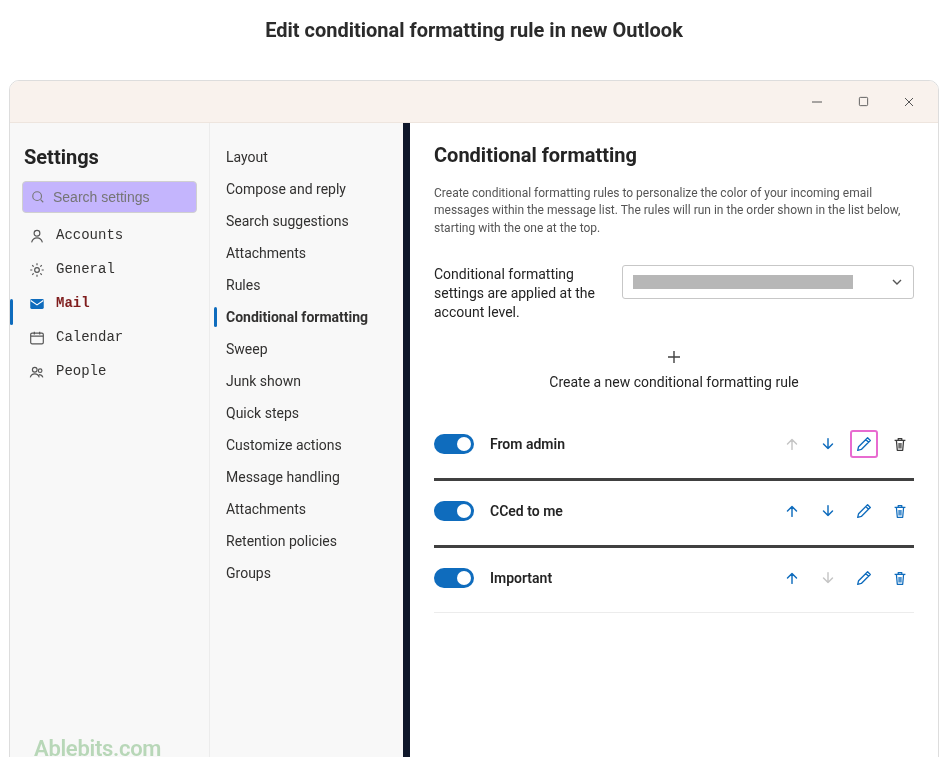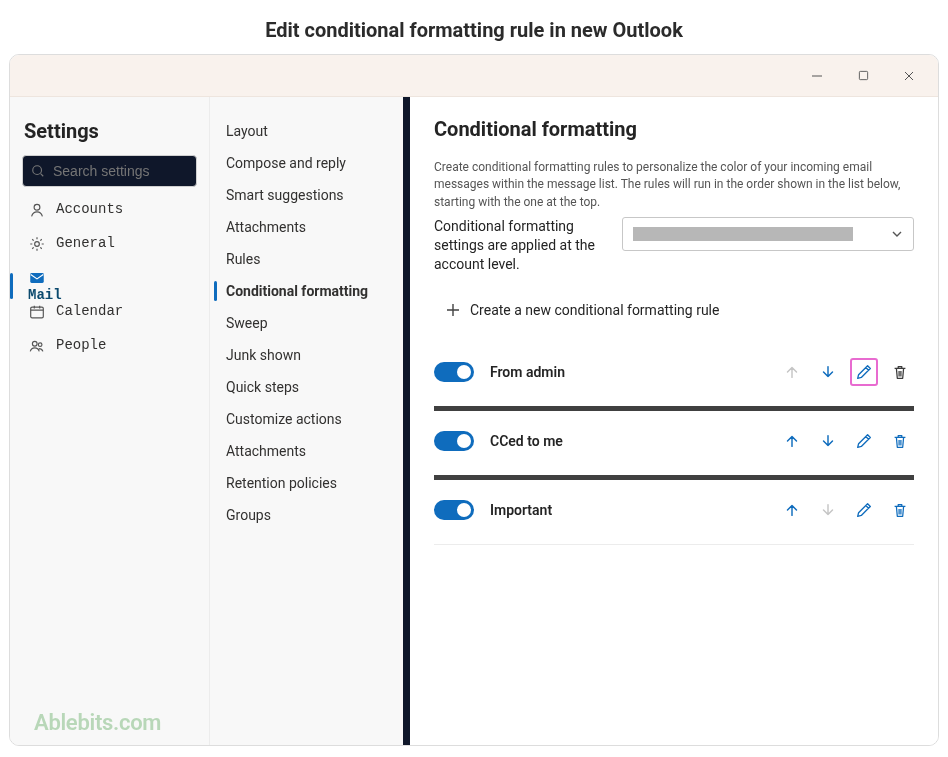--- a/index.html
+++ b/index.html
@@ -8,21 +8,21 @@
     font-family: "Segoe UI", -apple-system, BlinkMacSystemFont, Roboto, Helvetica, Arial, sans-serif;
     font-size: 14px;
     color: #323130;
     background: #ffffff;
   }
   .page-title {
     text-align: center;
     font-size: 20px;
     font-weight: 700;
     color: #2b2b2b;
-    margin: 18px 0 12px;
+    margin: 18px 0 38px;
   }
   .window {
     width: 930px;
     margin: 0 auto 18px;
     border: 1px solid #ddd;
     border-radius: 10px;
     overflow: hidden;
     background: #ffffff;
     position: relative;
   }
@@ -61,21 +61,21 @@
     font-size: 20px;
     font-weight: 700;
     color: #242424;
     margin: 4px 2px 12px;
   }
   .search-box {
     display: flex;
     align-items: center;
     border: 1px solid #d0d0d0;
     border-radius: 4px;
-    background: #0f172a;
+    background: #c4b5fd;
     height: 32px;
     padding: 0 8px;
     margin-bottom: 14px;
   }
   .search-box svg { flex-shrink: 0; }
   .search-box input {
     border: none;
     outline: none;
     width: 100%;
     font-size: 14px;
@@ -90,23 +90,22 @@
     height: 34px;
     padding: 0 6px;
     border-radius: 4px;
     cursor: pointer;
     color: #323130;
     position: relative;
     font-family: Liberation Mono, monospace;
   }
   .nav-item svg { margin-right: 10px; flex-shrink: 0; }
   .nav-item.active {
-    color: #0c4a6e;
+    color: #7f1d1d;
     font-weight: 600;
-    flex-direction: column;
   }
   .nav-item.active::before {
     content: "";
     position: absolute;
     left: -12px;
     top: 4px;
     bottom: 4px;
     width: 3px;
     background: #0f6cbd;
     border-radius: 2px;
@@ -166,21 +165,21 @@
   }
   .intro-text {
     color: #555;
     line-height: 1.45;
     max-width: 480px;
     font-size: 12px;
   }
   .applied-row {
     display: flex;
     align-items: flex-start;
-    margin-top: 6px;
+    margin-top: 28px;
     gap: 18px;
   }
   .applied-text {
     width: 170px;
     color: #242424;
     line-height: 1.35;
   }
   .account-select {
     flex: 1;
     height: 34px;
@@ -199,28 +198,29 @@
   }
   .account-select svg { color: #555; }
   .create-row {
     display: flex;
     align-items: center;
     margin-top: 22px;
     color: #242424;
     cursor: pointer;
     gap: 10px;
     padding: 6px 12px;
+    flex-direction: column;
   }
   .create-row svg { color: #424242; }
   .rules { margin-top: 18px; }
   .rule {
     display: flex;
     align-items: center;
     padding: 16px 0 20px;
-    border-bottom: 5px solid #404040;
+    border-bottom: 3px solid #404040;
   }
   .rule:last-child { border-bottom: 1px solid #ececec; }
   .toggle {
     width: 40px;
     height: 20px;
     border-radius: 10px;
     background: #0f6cbd;
     position: relative;
     flex-shrink: 0;
     cursor: pointer;
@@ -340,21 +340,21 @@
 
     <div class="col-sub">
       <ul class="sub-list">
         <li class="sub-item">
             <span>Layout</span>
           </li>
         <li class="sub-item">
             <span>Compose and reply</span>
           </li>
         <li class="sub-item">
-            <span>Smart suggestions</span>
+            <span>Search suggestions</span>
           </li>
         <li class="sub-item">
             <span>Attachments</span>
           </li>
         <li class="sub-item">
             <span>Rules</span>
           </li>
         <li class="sub-item active">
             <span>Conditional formatting</span>
           </li>
@@ -362,20 +362,23 @@
             <span>Sweep</span>
           </li>
         <li class="sub-item">
             <span>Junk shown</span>
           </li>
         <li class="sub-item">
             <span>Quick steps</span>
           </li>
         <li class="sub-item">
             <span>Customize actions</span>
+          </li>
+        <li class="sub-item">
+            <span>Message handling</span>
           </li>
         <li class="sub-item">
             <span>Attachments</span>
           </li>
         <li class="sub-item">
             <span>Retention policies</span>
           </li>
         <li class="sub-item">
             <span>Groups</span>
           </li>

